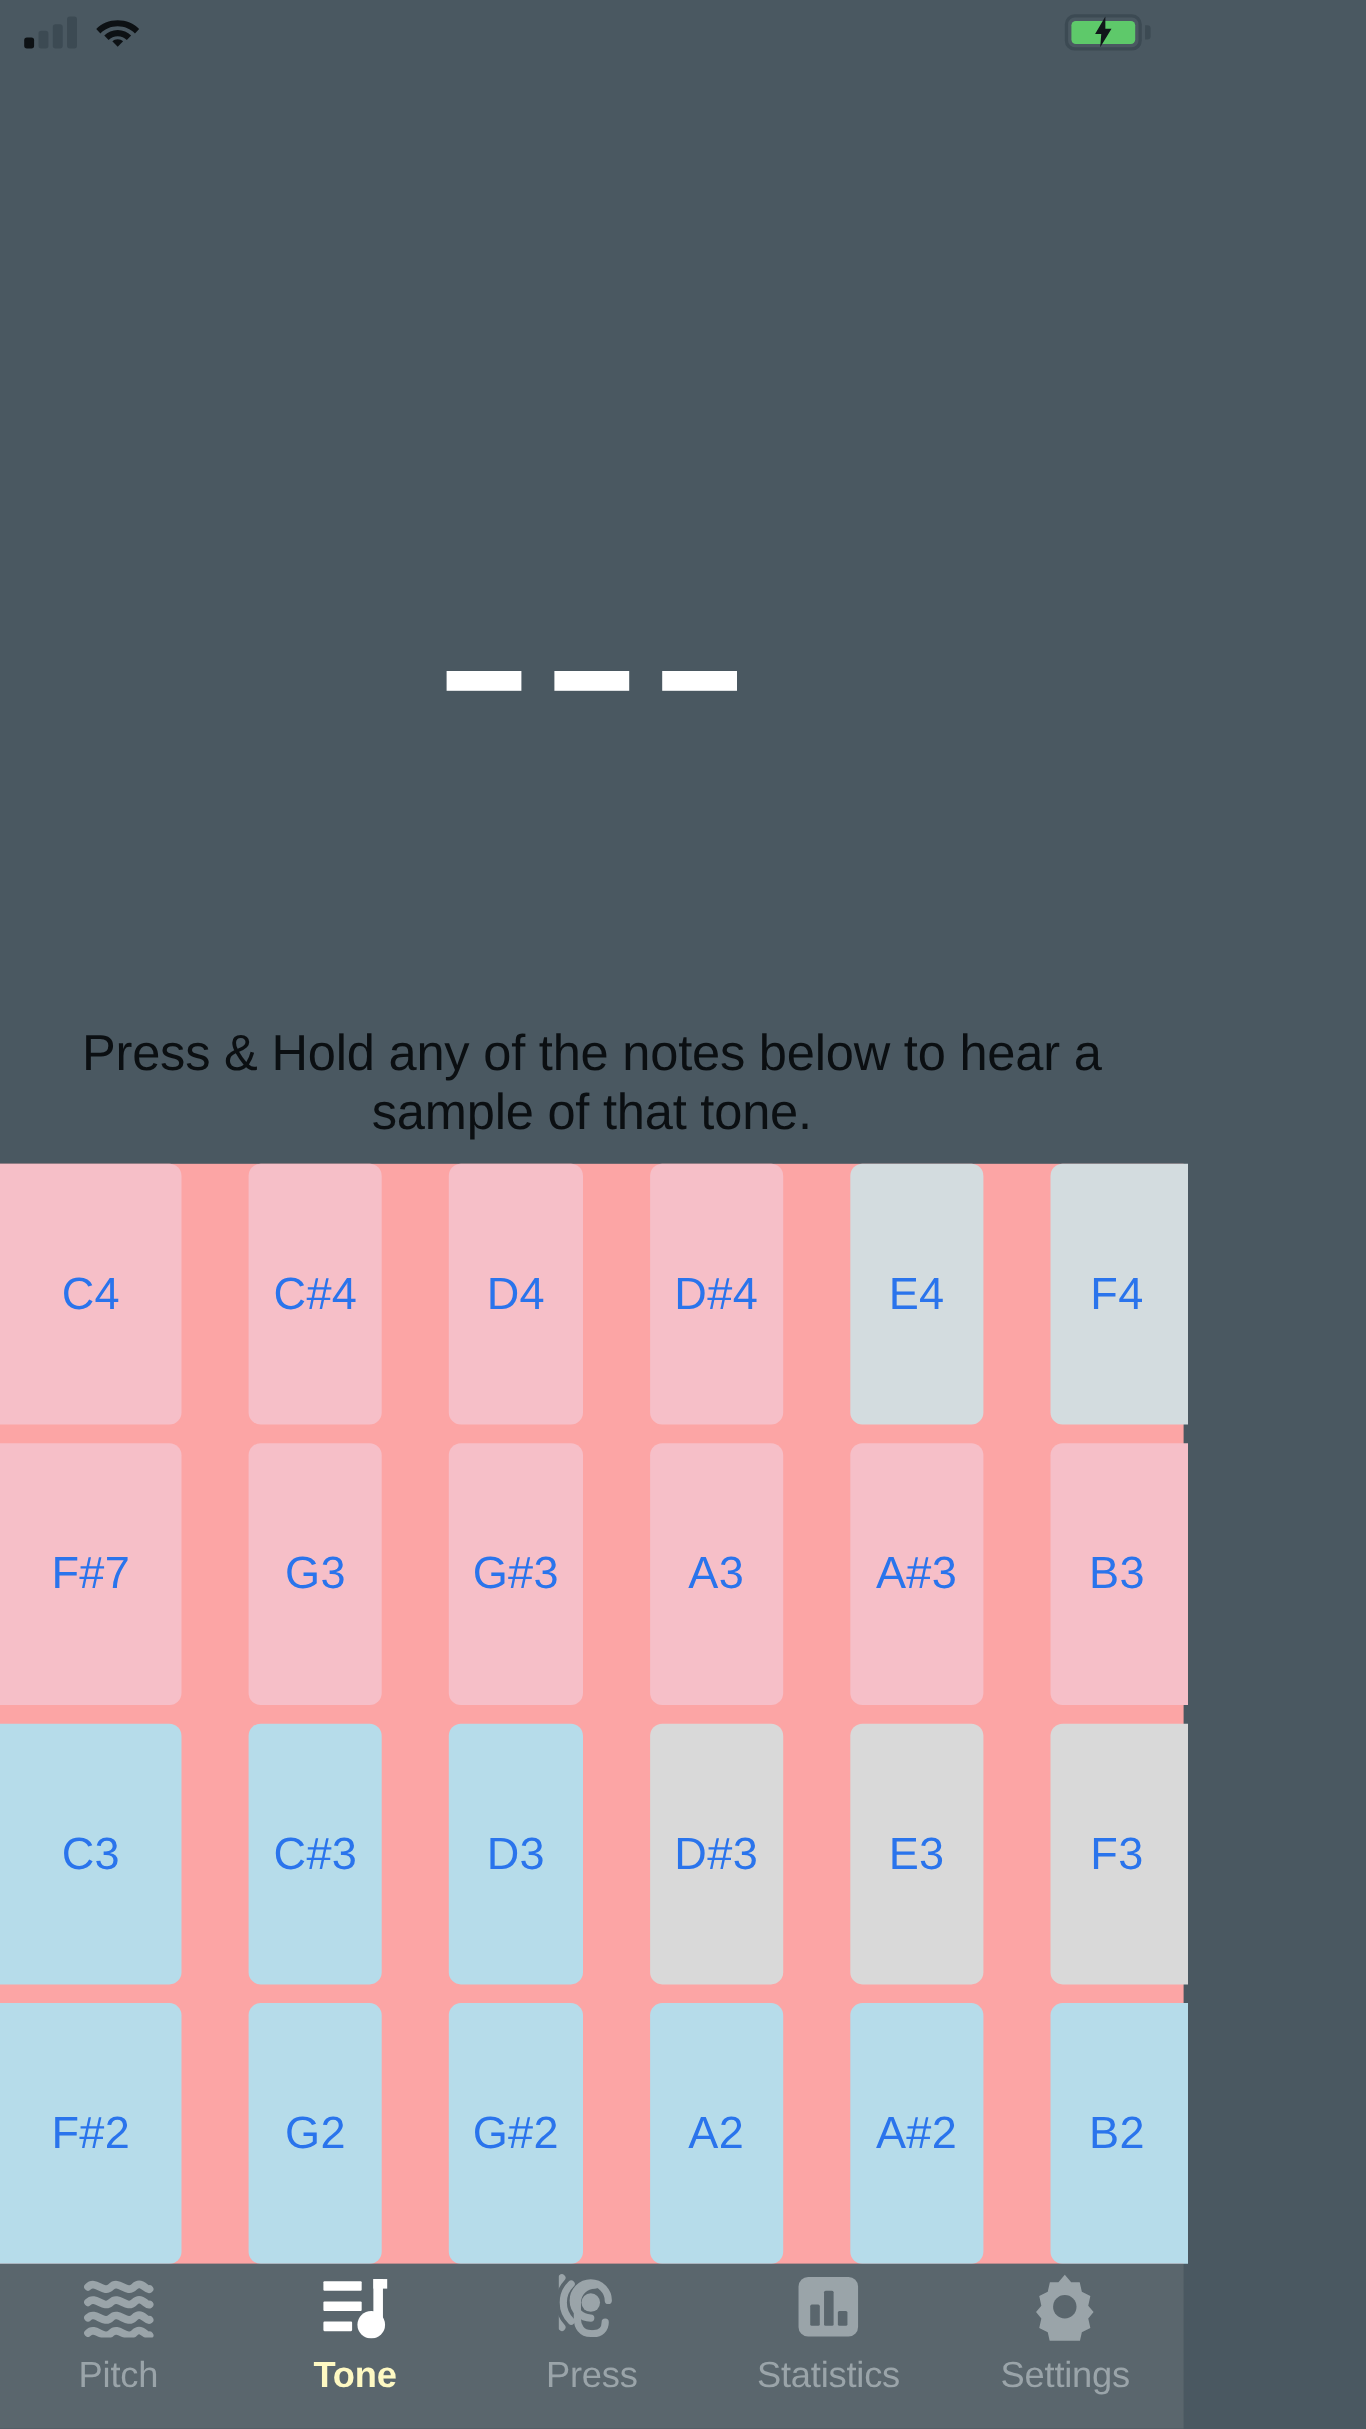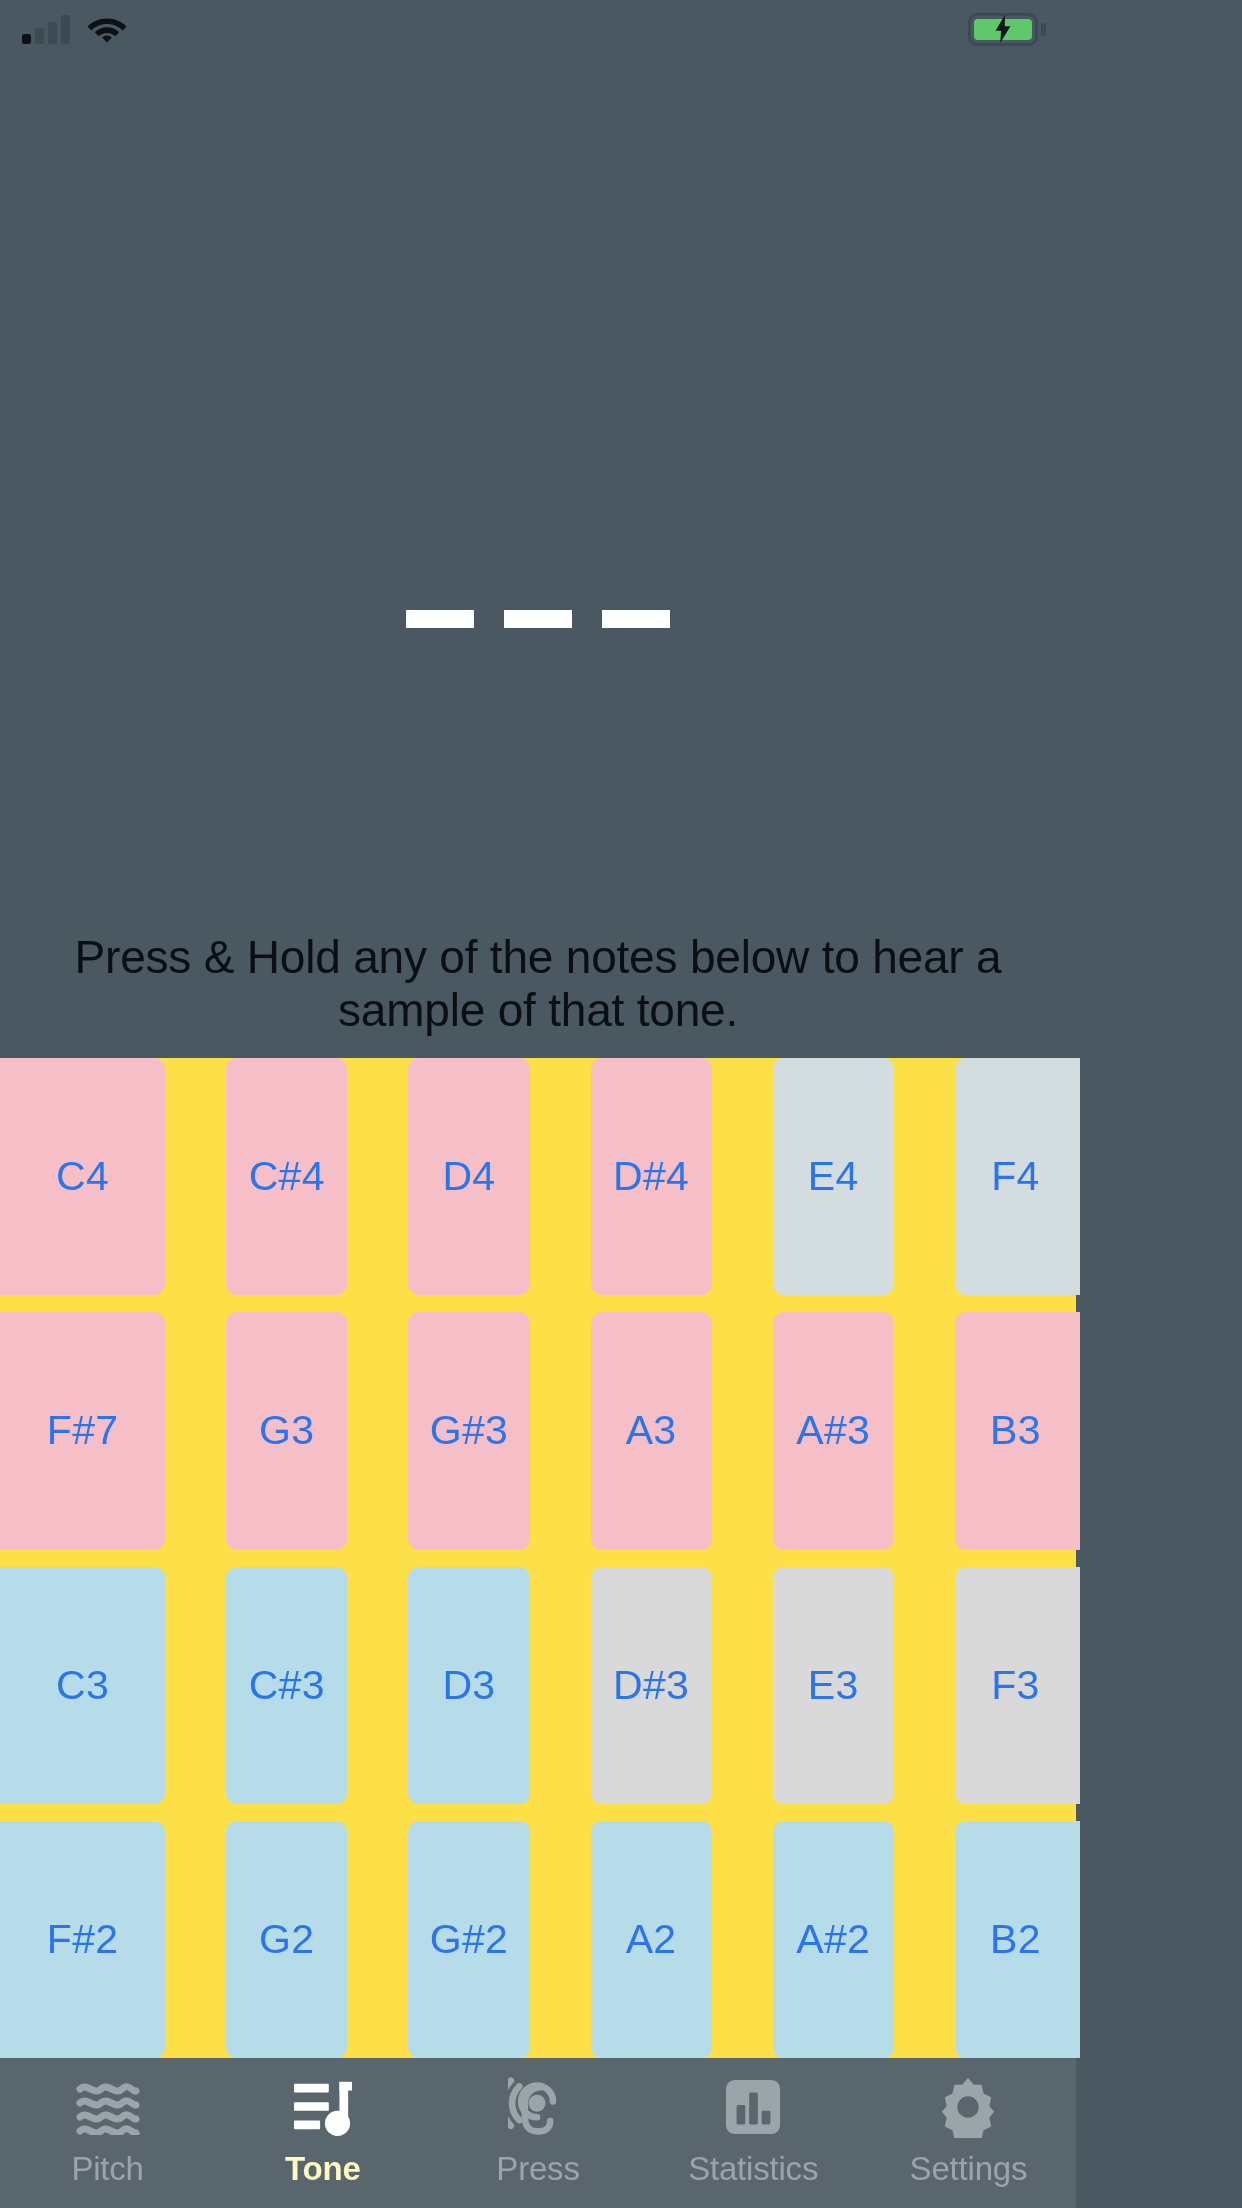--- a/index.html
+++ b/index.html
@@ -49,21 +49,21 @@
     text-align:center;
     font-size:46px;
     line-height:1.14;
     color:#0b0f12;
     letter-spacing:-0.2px;
   }
 
   
   .grid {
     flex:0 0 1000px;
-    background:#fde047;
+    background:#fca5a5;
     display:grid;
     grid-template-columns:repeat(6, 1fr);
     grid-template-rows:repeat(4, 1fr);
     gap:17px;
     padding:0;
   }
   .tile {
     display:flex; align-items:center; justify-content:center;
     border-radius:11px;
     font-size:41px;
@@ -78,21 +78,21 @@
   
   .grid > .tile:nth-child(6n+1) { border-top-left-radius:0; border-bottom-left-radius:0; margin-left:-4px; padding-left:4px; }
   .grid > .tile:nth-child(6n)   { border-top-right-radius:0; border-bottom-right-radius:0; margin-right:-4px; padding-right:4px; }
 
   
   .tabbar {
     flex:0 0 150px;
     background:#5a666d;
     display:flex;
     align-items:flex-start;
-    padding-top:16px;
+    padding-top:6px;
   }
   .tab {
     flex:1 1 0;
     display:flex; flex-direction:column;
     align-items:center; justify-content:flex-start;
     gap:10px;
   }
   .tab .ico { height:66px; display:flex; align-items:center; justify-content:center; }
   .tab .lbl { font-size:33px; letter-spacing:-0.2px; }
   .tab.inactive { color:#9aa4a9; }

